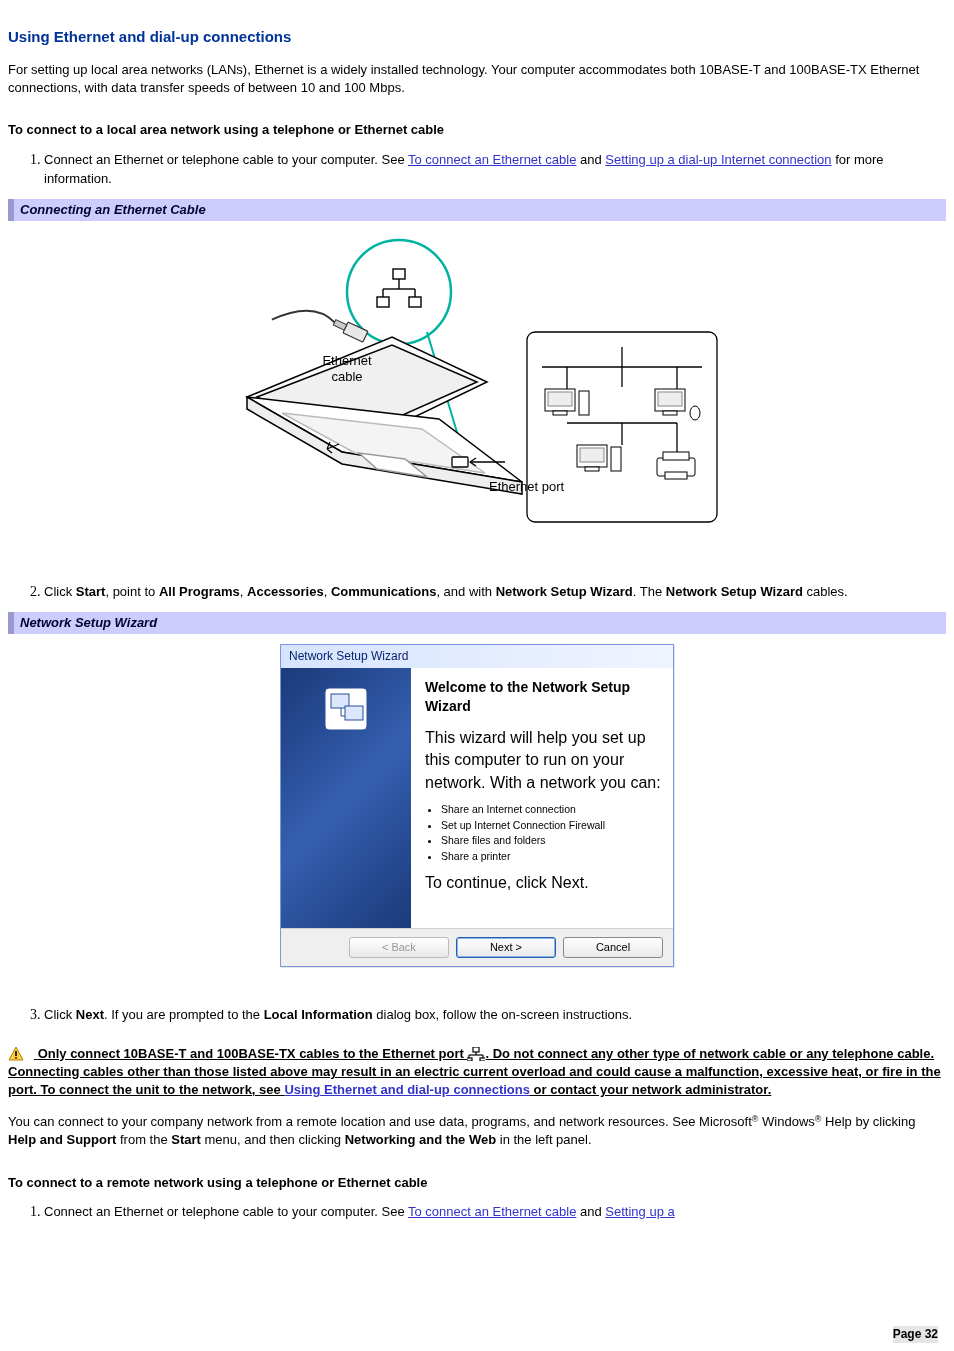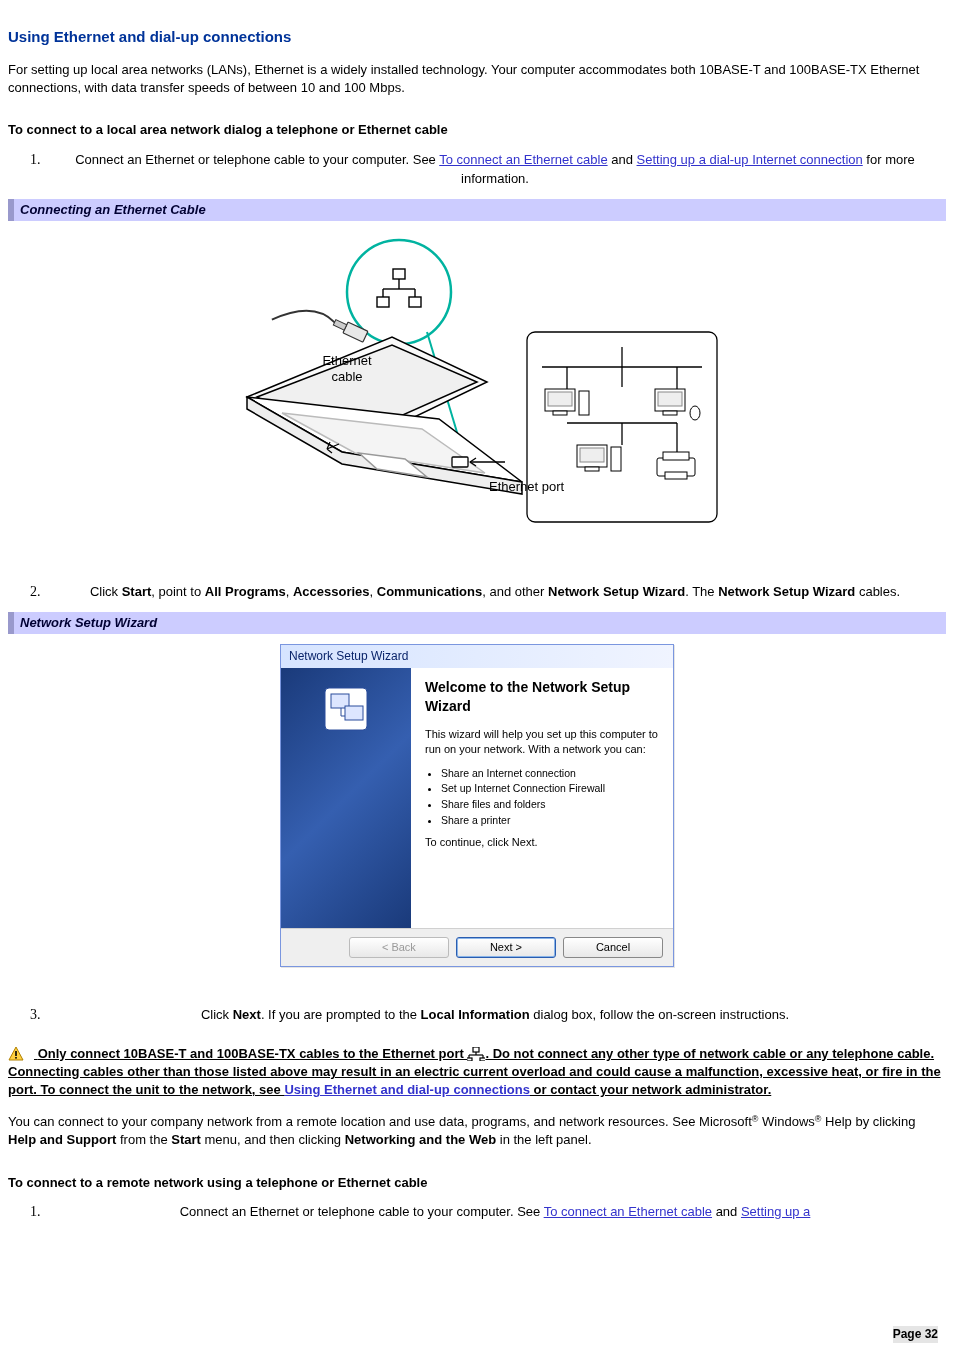--- a/index.html
+++ b/index.html
@@ -19,21 +19,20 @@
   }
   p { margin: 10px 0; }
   .subheading {
     font-weight: bold;
     font-size: 13px;
     margin: 24px 0 10px 0;
   }
   ol {
     margin: 8px 0 8px 0;
     padding-left: 36px;
-    text-align: center;
   }
   ol li {
     font-family: "Times New Roman", serif;
     font-size: 14px;
     margin-bottom: 10px;
   }
   ol li span.li-body {
     font-family: Verdana, Geneva, sans-serif;
     font-size: 13px;
   }
@@ -121,21 +120,21 @@
     flex: 1;
     padding: 10px 10px 6px 14px;
     border-radius: 29px;
   }
   .wizard-main h3 {
     font-family: Tahoma, sans-serif;
     font-size: 14px;
     margin: 0 0 10px 0;
     font-weight: bold;
   }
-  .wizard-main p { font-size: 11px; margin: 8px 0; }
+  .wizard-main p { font-size: 16px; margin: 8px 0; }
   .wizard-main ul { font-size: 10.5px; margin: 2px 0 4px 0; padding-left: 16px; }
   .wizard-main ul li { margin: 1px 0; }
   .wizard-continue { margin-top: 70px; font-size: 10.5px; }
   .wizard-footer {
     border-top: 1px solid #d0d0d0;
     padding: 8px 10px;
     text-align: right;
     background: #efefef;
   }
   .wizard-btn {
@@ -153,21 +152,21 @@
   .wizard-btn.disabled { color: #999; border-color: #bbb; }
   .wizard-btn.default { border: 1px solid #2a5db0; box-shadow: 0 0 0 1px #89b4e8 inset; }
 </style>
 </head>
 <body>
 
 <h2 class="section-title">Using Ethernet and dial-up connections</h2>
 
 <p>For setting up local area networks (LANs), Ethernet is a widely installed technology. Your computer accommodates both 10BASE-T and 100BASE-TX Ethernet connections, with data transfer speeds of between 10 and 100 Mbps.</p>
 
-<p class="subheading">To connect to a local area network dialog a telephone or Ethernet cable</p>
+<p class="subheading">To connect to a local area network using a telephone or Ethernet cable</p>
 
 <ol start="1">
   <li>
     <span class="li-body">
       <span>Connect an Ethernet or telephone cable to your computer. See </span><a href="#">To connect an Ethernet cable</a><span> and </span><a href="#">Setting up a dial-up Internet connection</a><span> for more information.</span>
     </span>
   </li>
 </ol>
 
 <div class="figure-caption">Connecting an Ethernet Cable</div>
@@ -257,21 +256,21 @@
       <line x1="395" y1="196" x2="450" y2="196" stroke="#000" stroke-width="1.3"></line>
     </svg>
     <div class="fig1-label" style="left:85px; top:126px; width:70px;">Ethernet cable</div>
     <div class="fig1-label" style="left:262px; top:252px; width:80px; text-align:left;">Ethernet port</div>
   </div>
 </div>
 
 <ol start="2">
   <li>
     <span class="li-body">
-      <span>Click </span><span class="b">Start</span><span>, point to </span><span class="b">All Programs</span><span>, </span><span class="b">Accessories</span><span>, </span><span class="b">Communications</span><span>, and other </span><span class="b">Network Setup Wizard</span><span>. The </span><span class="b">Network Setup Wizard</span><span> cables.</span>
+      <span>Click </span><span class="b">Start</span><span>, point to </span><span class="b">All Programs</span><span>, </span><span class="b">Accessories</span><span>, </span><span class="b">Communications</span><span>, and with </span><span class="b">Network Setup Wizard</span><span>. The </span><span class="b">Network Setup Wizard</span><span> cables.</span>
     </span>
   </li>
 </ol>
 
 <div class="figure-caption">Network Setup Wizard</div>
 
 <div class="figure-area">
   <div class="wizard-dlg">
     <div class="wizard-titlebar">Network Setup Wizard</div>
     <div class="wizard-body">

